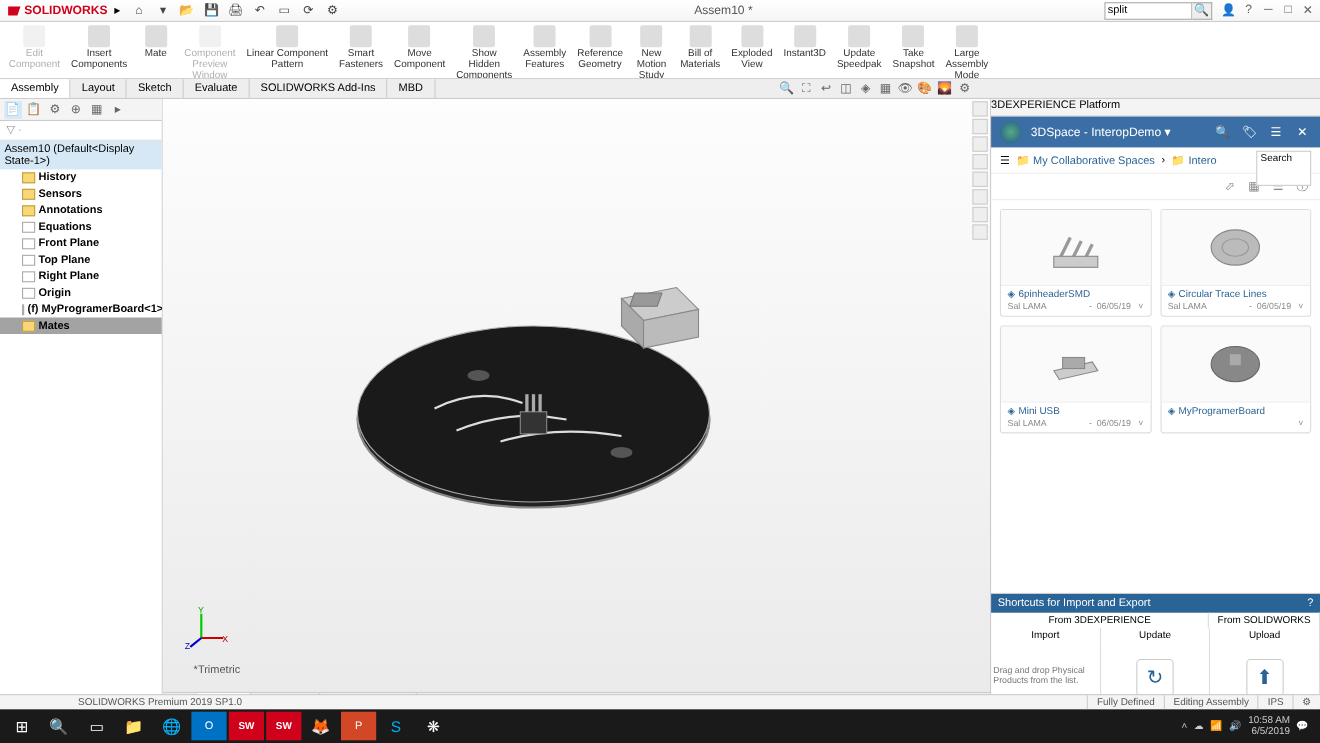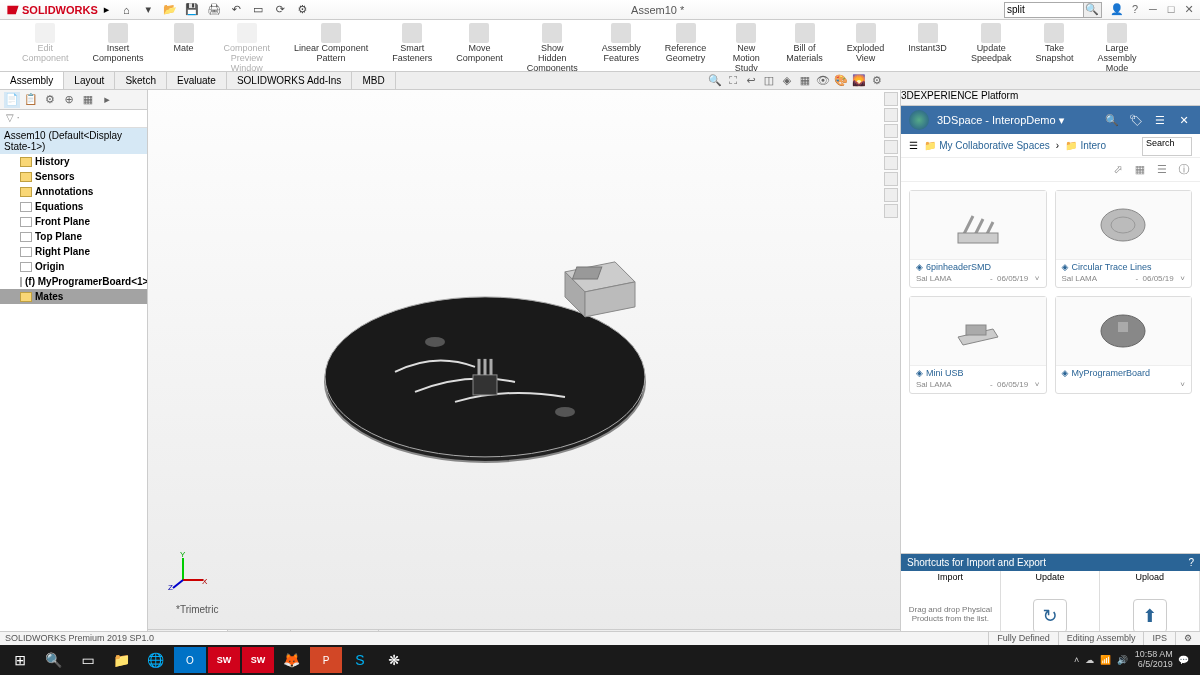--- a/index.html
+++ b/index.html
@@ -13,21 +13,21 @@
 .titlebar .qat .tb { width: 18px; height: 16px; display: flex; align-items: center; justify-content: center; cursor: pointer; font-size: 11px; color: #444; }
 .titlebar .title { flex: 1; text-align: center; font-size: 11px; color: #555; }
 .titlebar .search { display: flex; align-items: center; margin-right: 8px; }
 .titlebar .search input { width: 80px; height: 16px; font-size: 10px; border: 1px solid #aaa; padding: 0 2px; }
 .titlebar .search .sb { width: 18px; height: 16px; background: #eee; border: 1px solid #aaa; border-left: none; display: flex; align-items: center; justify-content: center; cursor: pointer; }
 .titlebar .wbtns { display: flex; gap: 4px; margin-right: 4px; }
 .titlebar .wbtns span { width: 14px; text-align: center; cursor: pointer; color: #666; font-size: 11px; }
 
 
 .ribbon { height: 52px; background: #fff; border-bottom: 1px solid #ccc; display: flex; align-items: flex-start; padding: 2px 4px; gap: 2px; overflow: hidden; }
-.ribbon .rb { display: flex; flex-direction: column; align-items: center; justify-content: center; padding: 1px 4px; cursor: pointer; text-align: center; font-size: 9px; color: #333; line-height: 1.1; min-width: 40px; margin-left: 14px; }
+.ribbon .rb { display: flex; flex-direction: column; align-items: center; justify-content: center; padding: 1px 4px; cursor: pointer; text-align: center; font-size: 9px; color: #333; line-height: 1.1; min-width: 40px; }
 .ribbon .rb .ri { width: 20px; height: 20px; background: #ddd; border-radius: 2px; margin-bottom: 1px; }
 .ribbon .rb.dis { opacity: .4; }
 
 
 .tabs { height: 18px; background: #eee; border-bottom: 1px solid #ccc; display: flex; align-items: stretch; }
 .tabs .tab { padding: 2px 10px; font-size: 10px; border-right: 1px solid #ccc; cursor: pointer; display: flex; align-items: center; }
 .tabs .tab.active { background: #fff; }
 .tabs .viewbar { margin-left: auto; margin-right: 310px; display: flex; align-items: center; gap: 4px; padding: 0 6px; }
 .tabs .viewbar span { width: 14px; height: 14px; display: flex; align-items: center; justify-content: center; cursor: pointer; color: #666; font-size: 11px; }
 
@@ -58,43 +58,43 @@
 .gfx-side span { width: 14px; height: 14px; background: #eee; border: 1px solid #ccc; cursor: pointer; }
 
 
 .rpanel { width: 300px; background: #fff; border-left: 1px solid #ccc; display: flex; flex-direction: column; }
 .rpanel .rhdr { height: 16px; background: #f4f4f4; text-align: left; font-size: 10px; border-bottom: 1px solid #ccc; }
 .rpanel .rbar { height: 28px; background: #3a6ea5; color: #fff; display: flex; align-items: center; padding: 0 8px; gap: 8px; }
 .rpanel .rbar .compass { width: 20px; height: 20px; border-radius: 50%; background: radial-gradient(#5a8,#258); }
 .rpanel .rbar .rtitle { flex: 1; font-size: 11px; }
 .rpanel .rbar .ricn { width: 16px; cursor: pointer; text-align: center; }
 .rpanel .crumbs { height: 24px; display: flex; align-items: center; gap: 6px; padding: 0 8px; font-size: 10px; border-bottom: 1px solid #eee; position: relative; }
-.rpanel .crumbs .srch { position: absolute; right: 8px; top: 3px; width: 50px; height: 19px; border: 1px solid #ccc; font-size: 9px; padding: 0 3px; background: #fff; }
+.rpanel .crumbs .srch { position: absolute; right: 8px; top: 3px; width: 50px; height: 32px; border: 1px solid #ccc; font-size: 9px; padding: 0 3px; background: #fff; }
 .rpanel .rtoolbar { height: 24px; display: flex; justify-content: flex-end; align-items: center; gap: 6px; padding: 0 8px; border-bottom: 1px solid #eee; }
 .rpanel .rtoolbar span { width: 16px; height: 16px; cursor: pointer; color: #888; display: flex; align-items: center; justify-content: center; }
 .rpanel .grid { flex: 1; display: grid; grid-template-columns: 1fr 1fr; gap: 8px; padding: 8px; align-content: start; }
 .card { border: 1px solid #ddd; border-radius: 3px; height: 98px; display: flex; flex-direction: column; cursor: pointer; }
 .card .thumb { flex: 1; display: flex; align-items: center; justify-content: center; background: #fafafa; }
 .card .thumb svg { width: 60px; height: 48px; }
 .card .clabel { padding: 2px 6px; font-size: 9px; color: #2a6496; display: flex; align-items: center; gap: 3px; border-top: 1px solid #eee; }
 .card .cmeta { padding: 0 6px 4px; font-size: 8px; color: #888; display: flex; justify-content: space-between; }
 
 
 .shortcuts { border-top: 1px solid #ccc; }
 .shortcuts .shdr { background: #2a6496; color: #fff; font-size: 10px; padding: 3px 6px; display: flex; justify-content: space-between; }
 .shortcuts .srow { display: flex; height: 14px; }
 .shortcuts .scell { flex: 1; text-align: center; font-size: 9px; border-right: 1px solid #ddd; padding: 1px; }
 .shortcuts .srow2 { display: flex; height: 60px; }
 .shortcuts .scol { flex: 1; border-right: 1px solid #ddd; display: flex; flex-direction: column; align-items: center; justify-content: center; font-size: 9px; padding: 2px; }
-.shortcuts .scol .desc { font-size: 8px; color: #777; text-align: center; line-height: 1.1; }
+.shortcuts .scol .desc { font-size: 8px; color: #777; text-align: left; line-height: 1.1; }
 .shortcuts .sicon { width: 34px; height: 34px; border: 1px solid #ccc; border-radius: 4px; margin-top: 2px; display: flex; align-items: center; justify-content: center; color: #2a6496; font-size: 18px; }
 
 
 .status { position: absolute; left: 0; right: 0; bottom: 30px; height: 14px; background: #f4f4f4; border-top: 1px solid #ccc; display: flex; font-size: 9px; color: #555; }
-.status .sl { padding: 1px 5px; }
+.status .sl { padding: 1px 23px; margin-left: 48px; }
 .status .sr { margin-left: auto; display: flex; }
 .status .sr span { padding: 1px 8px; border-left: 1px solid #ccc; }
 
 
 .taskbar { position: absolute; left: 0; right: 0; bottom: 0; height: 30px; background: #1a1a1a; display: flex; align-items: center; padding: 0 4px; gap: 2px; }
 .taskbar .tbtn { width: 32px; height: 26px; display: flex; align-items: center; justify-content: center; cursor: pointer; color: #fff; font-size: 14px; }
 .taskbar .tray { margin-left: auto; display: flex; align-items: center; gap: 6px; color: #ccc; font-size: 9px; padding-right: 6px; }
 .taskbar .clock { text-align: right; line-height: 1.1; }
 </style>
 </head>
@@ -328,20 +328,24 @@
           <div class="cmeta">
             <span></span>
             <span>˅</span>
           </div>
         </div>
       </div>
     <div class="shortcuts">
       <div class="shdr">
         <span>Shortcuts for Import and Export</span>
         <span>?</span>
+      </div>
+      <div class="srow">
+        <div class="scell" style="flex:2">From 3DEXPERIENCE</div>
+        <div class="scell">From SOLIDWORKS</div>
       </div>
       <div class="srow">
         <div class="scell">Import</div>
         <div class="scell">Update</div>
         <div class="scell">Upload</div>
       </div>
       <div class="srow2">
         <div class="scol">
           <div class="desc">Drag and drop Physical Products from the list.</div>
         </div>

